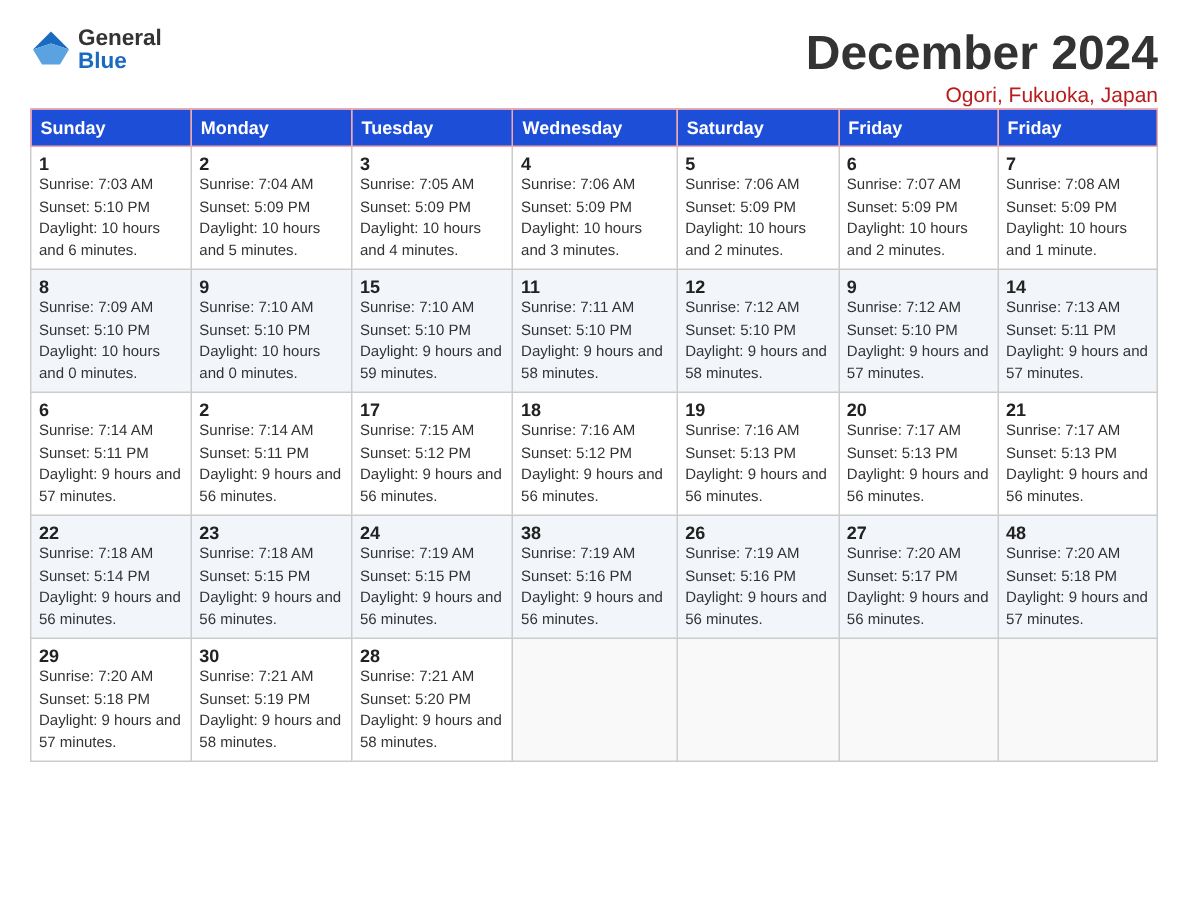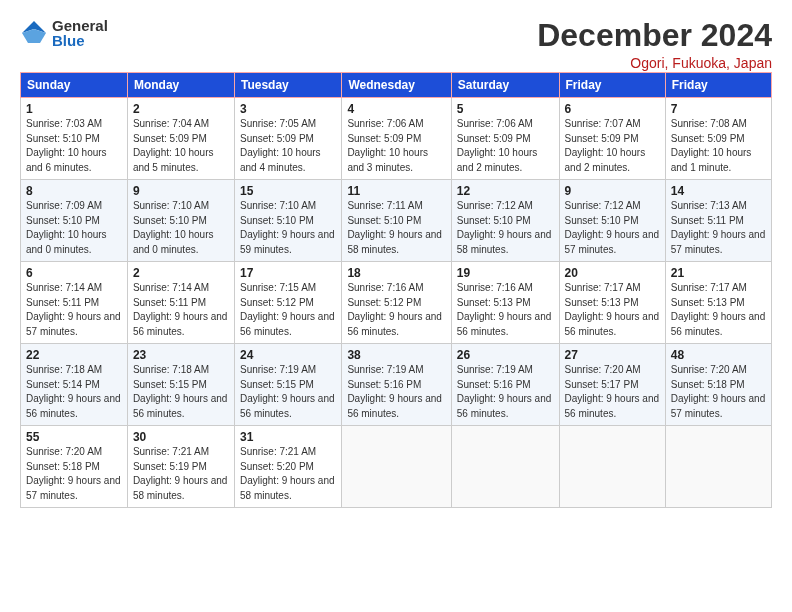--- a/index.html
+++ b/index.html
@@ -253,29 +253,29 @@
             <span class="day-num">27</span>
             <div class="day-info">Sunrise: 7:20 AM<br>Sunset: 5:17 PM<br>Daylight: 9 hours and 56 minutes.</div>
           </td>
           <td>
             <span class="day-num">48</span>
             <div class="day-info">Sunrise: 7:20 AM<br>Sunset: 5:18 PM<br>Daylight: 9 hours and 57 minutes.</div>
           </td>
         </tr>
         <tr>
           <td>
-            <span class="day-num">55</span>
+            <span class="day-num">29</span>
             <div class="day-info">Sunrise: 7:20 AM<br>Sunset: 5:18 PM<br>Daylight: 9 hours and 57 minutes.</div>
           </td>
           <td>
             <span class="day-num">30</span>
             <div class="day-info">Sunrise: 7:21 AM<br>Sunset: 5:19 PM<br>Daylight: 9 hours and 58 minutes.</div>
           </td>
           <td>
-            <span class="day-num">31</span>
+            <span class="day-num">28</span>
             <div class="day-info">Sunrise: 7:21 AM<br>Sunset: 5:20 PM<br>Daylight: 9 hours and 58 minutes.</div>
           </td>
           <td class="empty-cell"></td>
           <td class="empty-cell"></td>
           <td class="empty-cell"></td>
           <td class="empty-cell"></td>
         </tr>
       </tbody>
   </table>
 </div>

